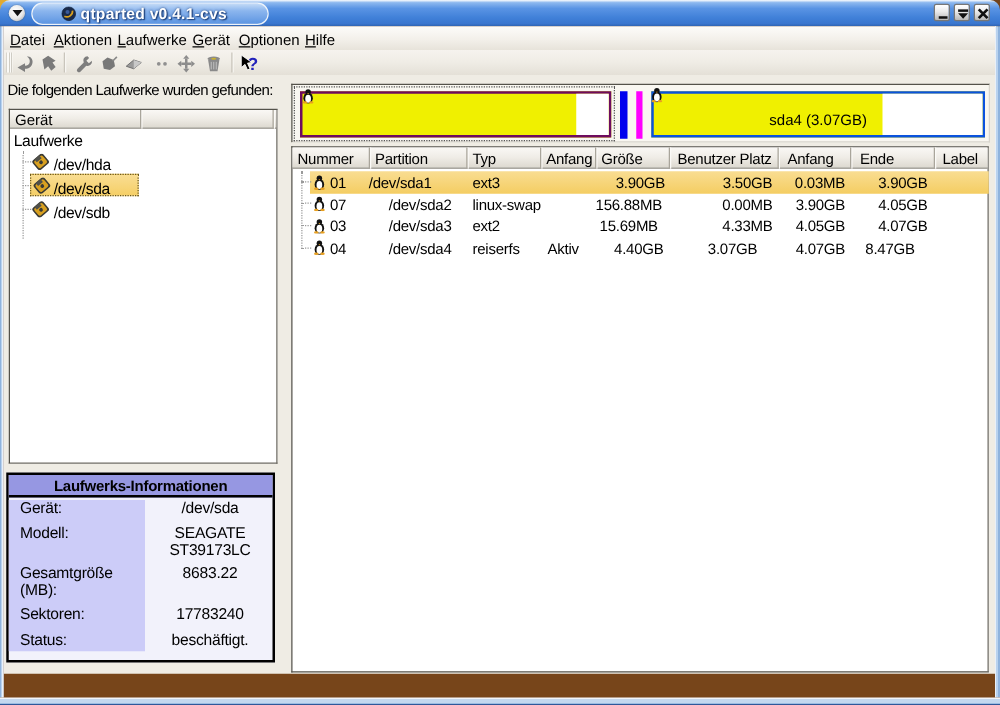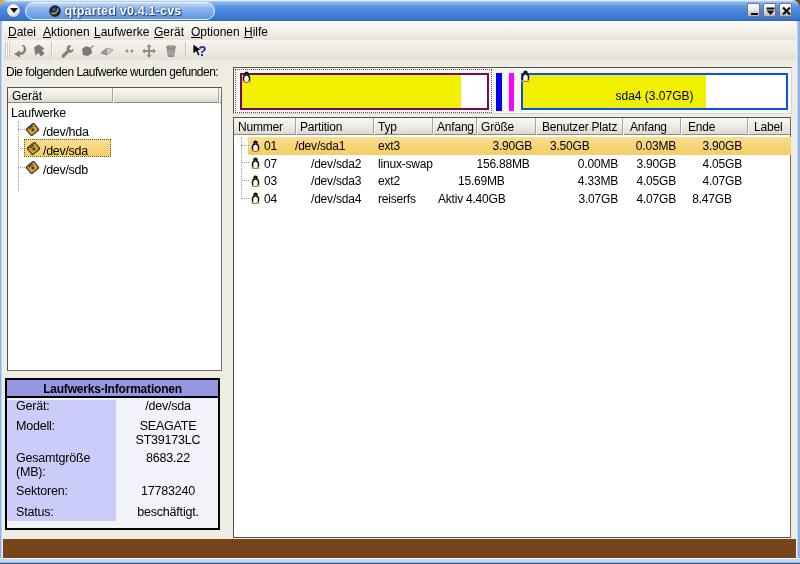--- a/index.html
+++ b/index.html
@@ -289,49 +289,49 @@
           <span class="hsep" style="left:446px"></span>
         <span class="hcell" style="left:454px">Ende</span>
           <span class="hsep" style="left:513px"></span>
         <span class="hcell" style="left:520px">Label</span>
       </div>
       <div class="trow" style="top:19px">
         <div style="left:30px">01</div>
           <div style="left:61px">/dev/sda1</div>
           <div style="left:144px">ext3</div>
         <div style="left:240px;width:58px;text-align:right">3.90GB</div>
-        <div style="left:316px;width:64px;text-align:left">3.50GB</div>
+        <div style="left:332px;width:64px;text-align:center">3.50GB</div>
         <div style="left:384px;width:58px;text-align:right">0.03MB</div>
         <div style="left:448px;width:60px;text-align:right">3.90GB</div>
       </div>
       <div class="trow" style="top:36.5px">
         <div style="left:30px">07</div>
           <div style="left:77px">/dev/sda2</div>
           <div style="left:144px">linux-swap</div>
         <div style="left:240px;width:58px;text-align:center">156.88MB</div>
         <div style="left:320px;width:64px;text-align:right">0.00MB</div>
         <div style="left:384px;width:58px;text-align:right">3.90GB</div>
         <div style="left:448px;width:60px;text-align:right">4.05GB</div>
       </div>
       <div class="trow" style="top:54px">
         <div style="left:30px">03</div>
           <div style="left:77px">/dev/sda3</div>
           <div style="left:144px">ext2</div>
-        <div style="left:224px;width:58px;text-align:left">15.69MB</div>
+        <div style="left:240px;width:58px;text-align:center">15.69MB</div>
         <div style="left:320px;width:64px;text-align:right">4.33MB</div>
         <div style="left:384px;width:58px;text-align:right">4.05GB</div>
         <div style="left:448px;width:60px;text-align:right">4.07GB</div>
       </div>
       <div class="trow" style="top:71.5px">
         <div style="left:30px">04</div>
           <div style="left:77px">/dev/sda4</div>
           <div style="left:144px">reiserfs</div>
         <div style="left:204px">Aktiv</div>
-        <div style="left:232px;width:58px;text-align:left">4.40GB</div>
-        <div style="left:320px;width:64px;text-align:right">3.07GB</div>
+        <div style="left:248px;width:58px;text-align:center">4.40GB</div>
+        <div style="left:320px;width:64px;text-align:center">3.07GB</div>
         <div style="left:384px;width:58px;text-align:right">4.07GB</div>
         <div style="left:448px;width:60px;text-align:center">8.47GB</div>
       </div>
       <div class="dot-v" style="left:7px;top:19px;height:62px"></div>
       <div class="dot-h" style="left:7px;top:27px;width:8px"></div>
       <div class="dot-h" style="left:7px;top:44px;width:8px"></div>
       <div class="dot-h" style="left:7px;top:62px;width:8px"></div>
       <div class="dot-h" style="left:7px;top:80px;width:8px"></div>
       <svg class="tux" style="left:17px;top:22px" viewBox="0 0 9 12">
           <ellipse cx="4.5" cy="7.5" rx="3.8" ry="4.3" fill="#111"></ellipse>

